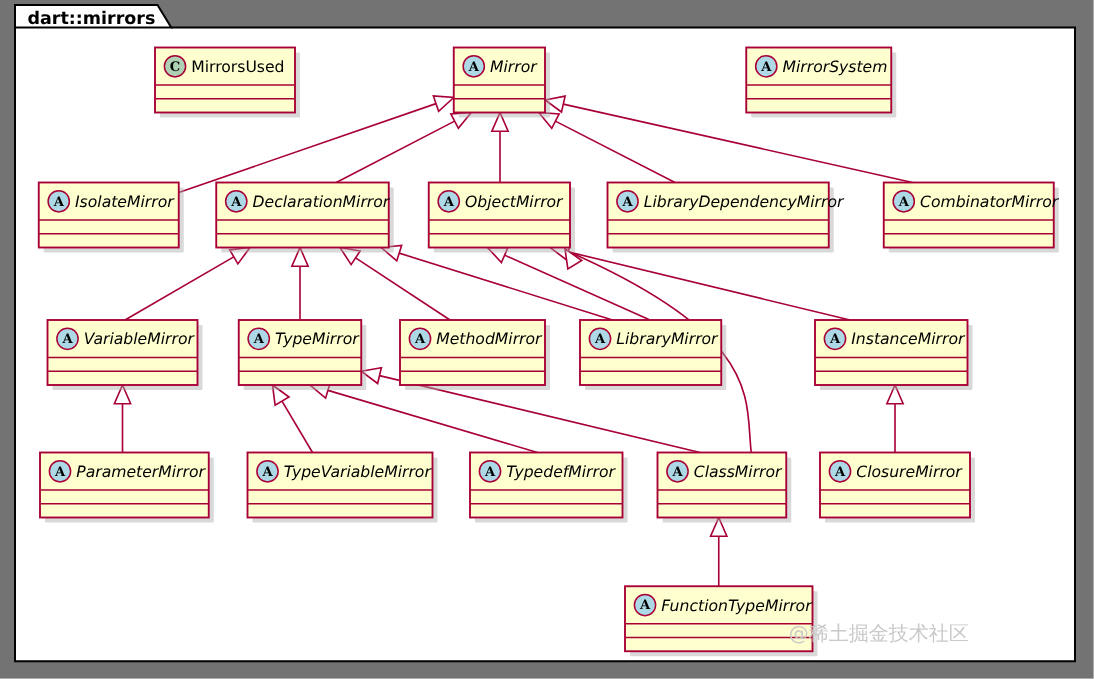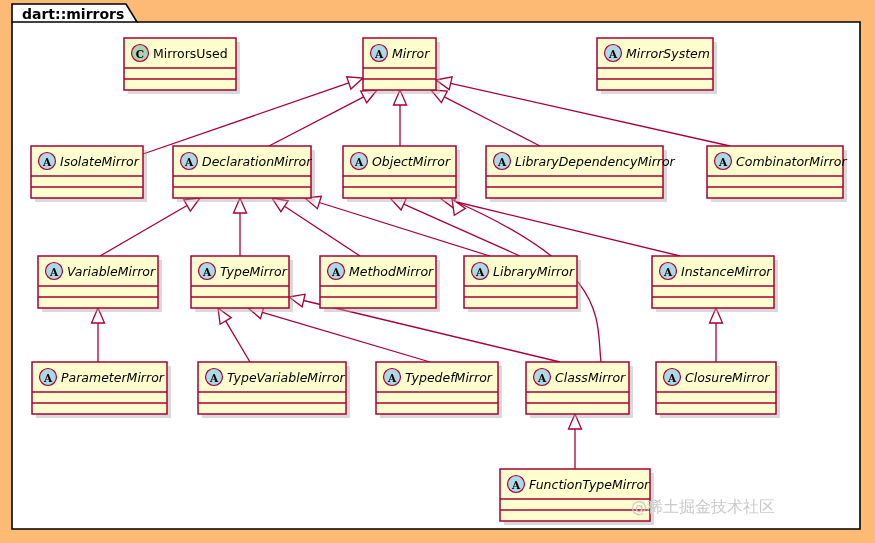--- a/index.html
+++ b/index.html
@@ -4,21 +4,21 @@
 <style>
   html, body {
     margin: 0;
     padding: 0;
     background: #ffffff;
   }
   #stage {
     position: relative;
     width: 875px;
     height: 543px;
-    background: #fdba74;
+    background: #737373;
     font-family: "DejaVu Sans", sans-serif;
     overflow: hidden;
   }
   svg { display: block; }
   .pkg-frame {
     fill: #ffffff;
     stroke: #000000;
     stroke-width: 1.6;
   }
   .pkg-tab {

